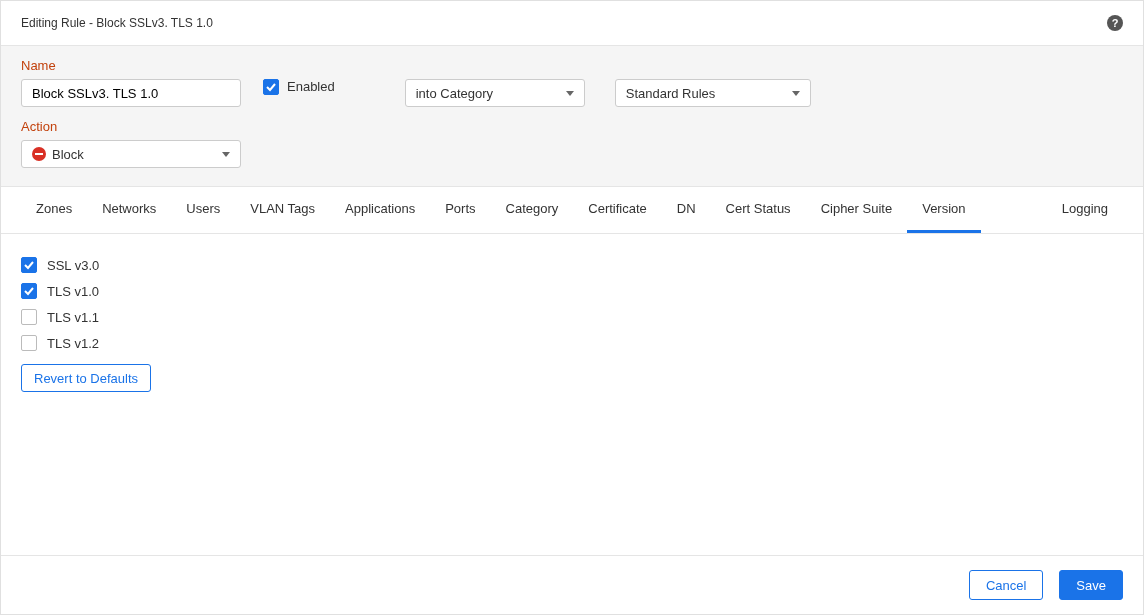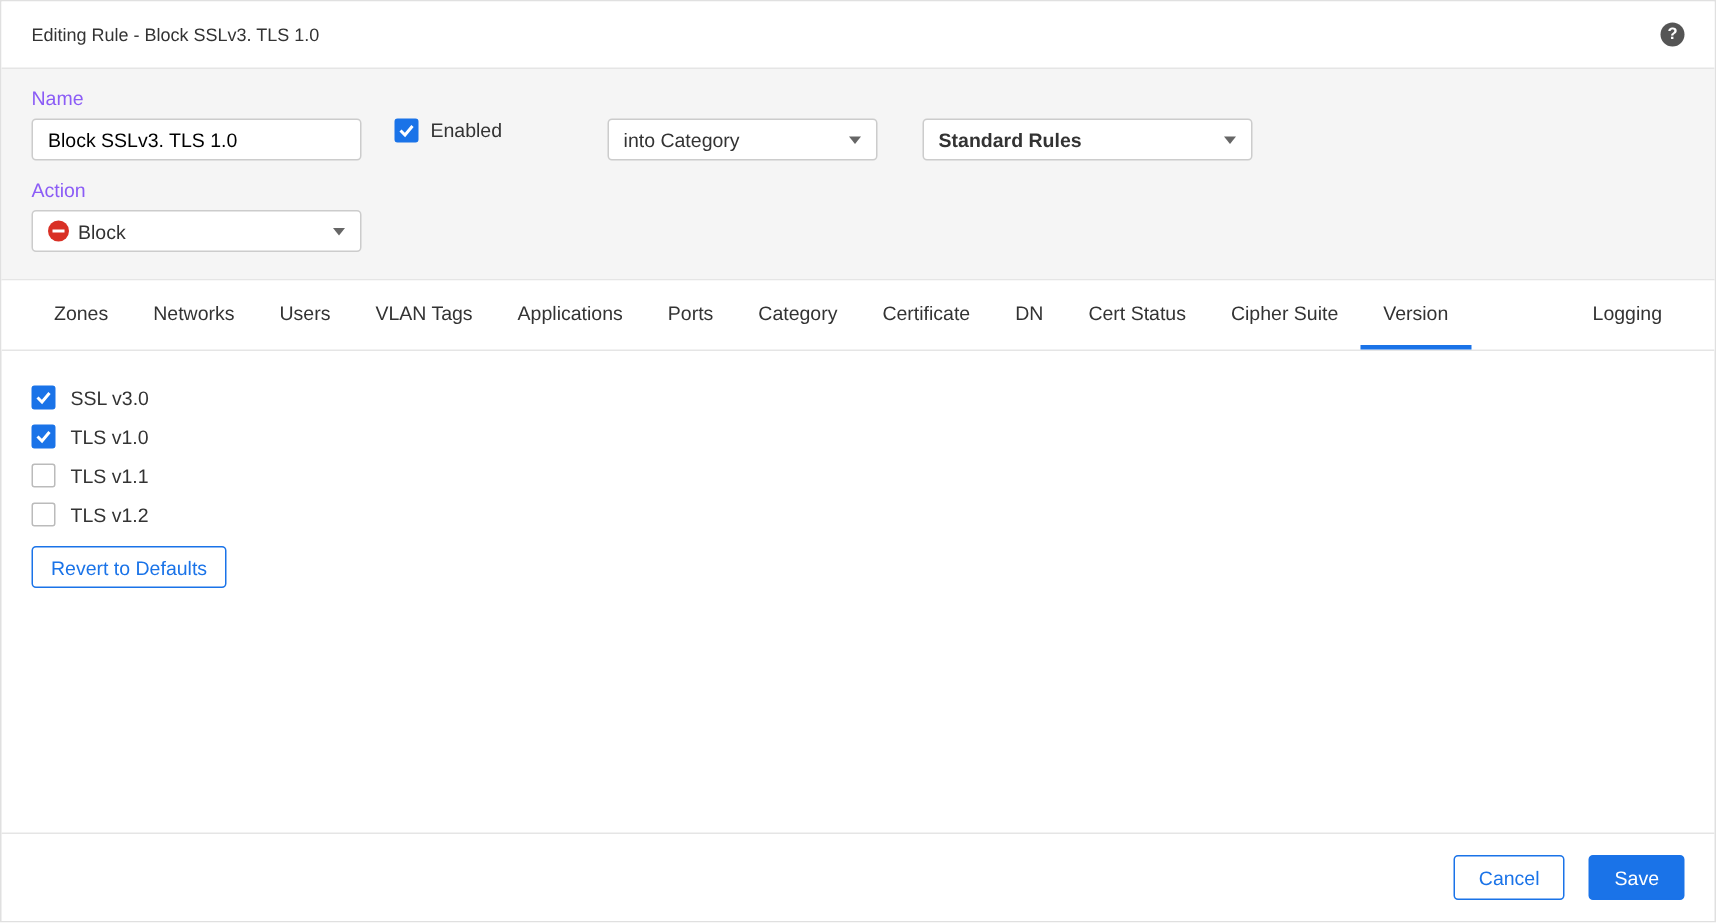--- a/index.html
+++ b/index.html
@@ -54,21 +54,21 @@
       gap: 22px;
       align-items: flex-end;
     }
     .field {
       display: flex;
       flex-direction: column;
       gap: 6px;
     }
     .field-label {
       font-size: 13px;
-      color: #8b5cf6;
+      color: #c2410c;
     }
     .text-input {
       height: 28px;
       border: 1px solid #ccc;
       border-radius: 3px;
       padding: 0 10px;
       font-size: 13px;
       background: #fff;
       outline: none;
     }
@@ -109,21 +109,21 @@
       justify-content: space-between;
       cursor: pointer;
     }
     .select .arrow {
       width: 0; height: 0;
       border-left: 4px solid transparent;
       border-right: 4px solid transparent;
       border-top: 5px solid #666;
     }
     .move-select { width: 180px; }
-    .std-select { width: 220px; font-weight: bold; }
+    .std-select { width: 196px; }
     .action-row { margin-top: 12px; }
     .action-select { width: 220px; }
     .action-select .block-icon {
       width: 14px; height: 14px;
       border-radius: 50%;
       background: #d93025;
       display: inline-flex;
       align-items: center;
       justify-content: center;
       margin-right: 6px;

